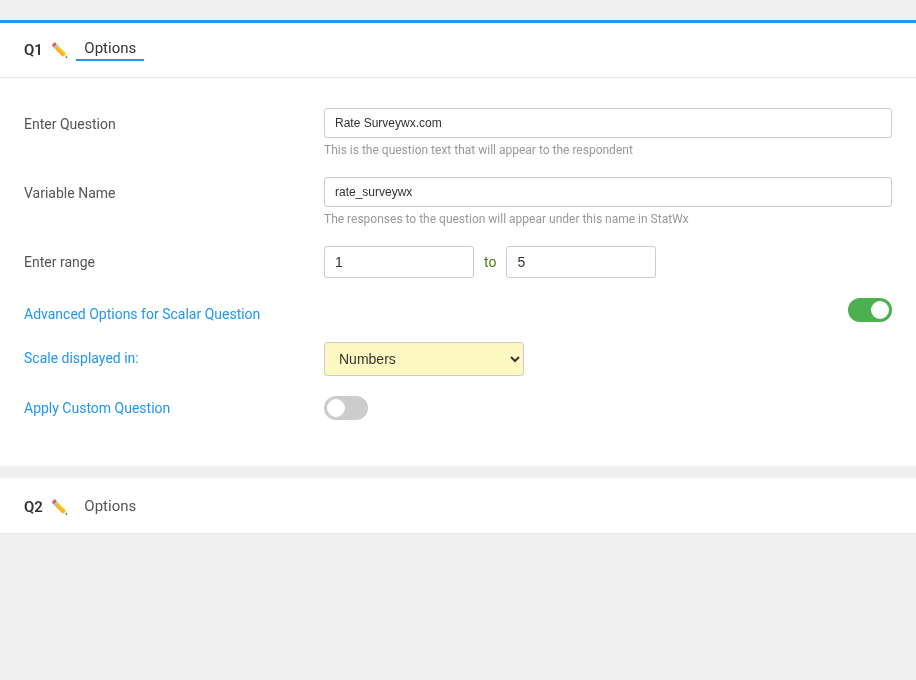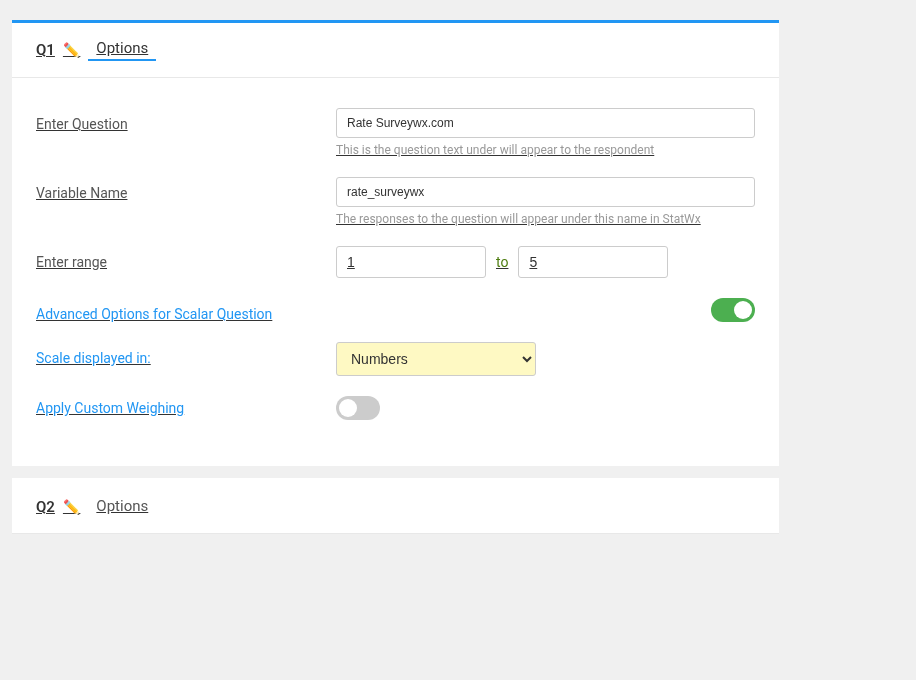--- a/index.html
+++ b/index.html
@@ -3,25 +3,24 @@
   <meta charset="utf-8">
   <style>
     * { box-sizing: border-box; margin: 0; padding: 0; }
     body {
       font-family: -apple-system, BlinkMacSystemFont, 'Segoe UI', Roboto, sans-serif;
       background: #f0f0f0;
       font-size: 14px;
       color: #333;
     }
     .page-wrapper {
-      width: 791px;
+      width: 916px;
       min-height: 680px;
       background: #f0f0f0;
-      padding: 20px 12px;
-      text-decoration: underline;
+      padding: 20px 0;
     }
     .question-block {
       background: #fff;
       margin-bottom: 12px;
       border-top: 3px solid transparent;
     }
     .question-block.active {
       border-top: 3px solid #2196f3;
     }
     .question-header {
@@ -182,21 +181,21 @@
       <span class="edit-icon">✏️</span>
       <span class="options-tab tab-active">Options</span>
     </div>
 
     <div class="question-content">
 
       <div class="form-row">
         <div class="form-label">Enter Question</div>
         <div class="form-input-wrap">
           <input class="form-input" type="text" value="Rate Surveywx.com" style="">
-          <div class="hint-text">This is the question text under will appear to the respondent</div>
+          <div class="hint-text">This is the question text that will appear to the respondent</div>
         </div>
       </div>
 
       <div class="form-row">
         <div class="form-label">Variable Name</div>
         <div class="form-input-wrap">
           <input class="form-input" type="text" value="rate_surveywx" style="">
           <div class="hint-text">The responses to the question will appear under this name in StatWx</div>
         </div>
       </div>
@@ -228,21 +227,21 @@
           <select class="select-input">
             <option>Numbers</option>
             <option>Stars</option>
             <option>Emoji</option>
           </select>
         </div>
       </div>
 
 
       <div class="toggle-label-row">
-        <div class="toggle-label">Apply Custom Weighing</div>
+        <div class="toggle-label">Apply Custom Question</div>
         <label class="toggle">
           <input type="checkbox" style="">
           <span class="toggle-slider"></span>
         </label>
       </div>
 
     </div>
   </div>
 
   <div class="question-block">

